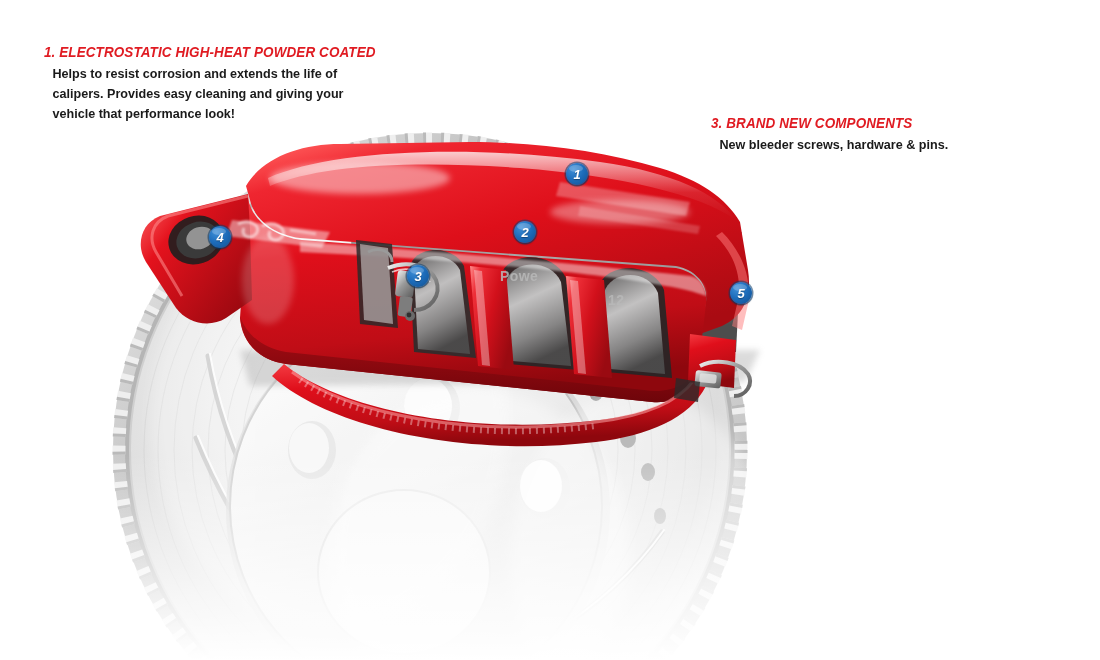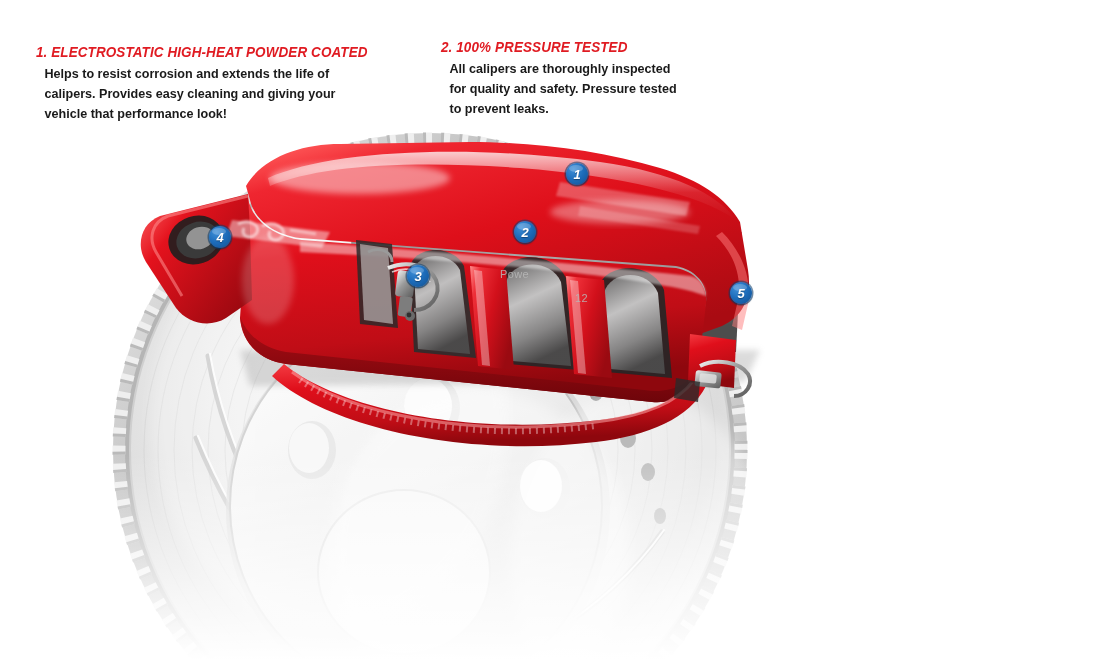--- a/index.html
+++ b/index.html
@@ -4,21 +4,21 @@
 <style>
   html,body{margin:0;padding:0;background:#ffffff;}
   body{
     width:1100px;height:660px;position:relative;overflow:hidden;
     font-family:"Liberation Sans","DejaVu Sans",sans-serif;
     background:#ffffff;
   }
   #stage{position:absolute;inset:0;width:1100px;height:660px;background:#fff;}
 
   
-  .callout{position:absolute;}
+  .callout{position:absolute;margin-left:8px;}
   .callout .c-title{
     color:#e01b22;
     font-weight:bold;font-style:italic;
     font-size:14.5px;letter-spacing:.1px;
     white-space:nowrap;
     transform:scaleX(.93);transform-origin:left center;
     margin:0 0 3px 0;line-height:1.1;
   }
   .callout .c-body{
     color:#1a1a1a;font-weight:bold;font-size:13.4px;line-height:1.48;
@@ -53,26 +53,26 @@
     content:"";position:absolute;left:3px;top:2px;width:14px;height:7px;
     border-radius:50%;background:rgba(255,255,255,.22);
   }
   #badge-1{left:566px;top:43px;}
   #badge-2{left:514px;top:101px;}
   #badge-3{left:407px;top:145px;}
   #badge-4{left:209px;top:106px;}
   #badge-5{left:730px;top:162px;}
 
   .pad-text{
-    position:absolute;color:#b9b9b9;font-size:11px;font-weight:normal;
+    position:absolute;color:#b9b9b9;font-size:14px;font-weight:bold;
     font-family:"Liberation Sans",sans-serif;letter-spacing:.4px;
     filter:blur(.4px);opacity:.85;
   }
   #pad-text-a{left:500px;top:148px;}
-  #pad-text-b{left:575px;top:172px;}
+  #pad-text-b{left:608px;top:172px;}
 </style>
 </head>
 <body>
 
 <div id="stage">
 
   <div id="product">
 
     <svg class="rotor-wrap" viewBox="0 0 820 540" width="820" height="540" preserveAspectRatio="xMidYMid meet">
       <defs>
@@ -386,25 +386,23 @@
 
   <div class="callout" id="callout-1">
     <p class="c-title">1. ELECTROSTATIC HIGH-HEAT POWDER COATED</p>
     <p class="c-body">
       <span>Helps to resist corrosion and extends the life of</span>
       <span>calipers. Provides easy cleaning and giving your</span>
       <span>vehicle that performance look!</span>
     </p>
   </div>
 
-  <div class="callout" id="callout-2">
-    <p class="c-title">2. 100% PRESSURE TESTED</p>
+
+  <div class="callout" id="callout-3">
+    <p class="c-title">3. BRAND NEW COMPONENTS</p>
     <p class="c-body">
-      <span>All calipers are thoroughly inspected</span>
-      <span>for quality and safety. Pressure tested</span>
-      <span>to prevent leaks.</span>
+      <span>New bleeder screws, hardware &amp; pins.</span>
     </p>
   </div>
 
 
 
-
 </div>
 
 </body></html>

